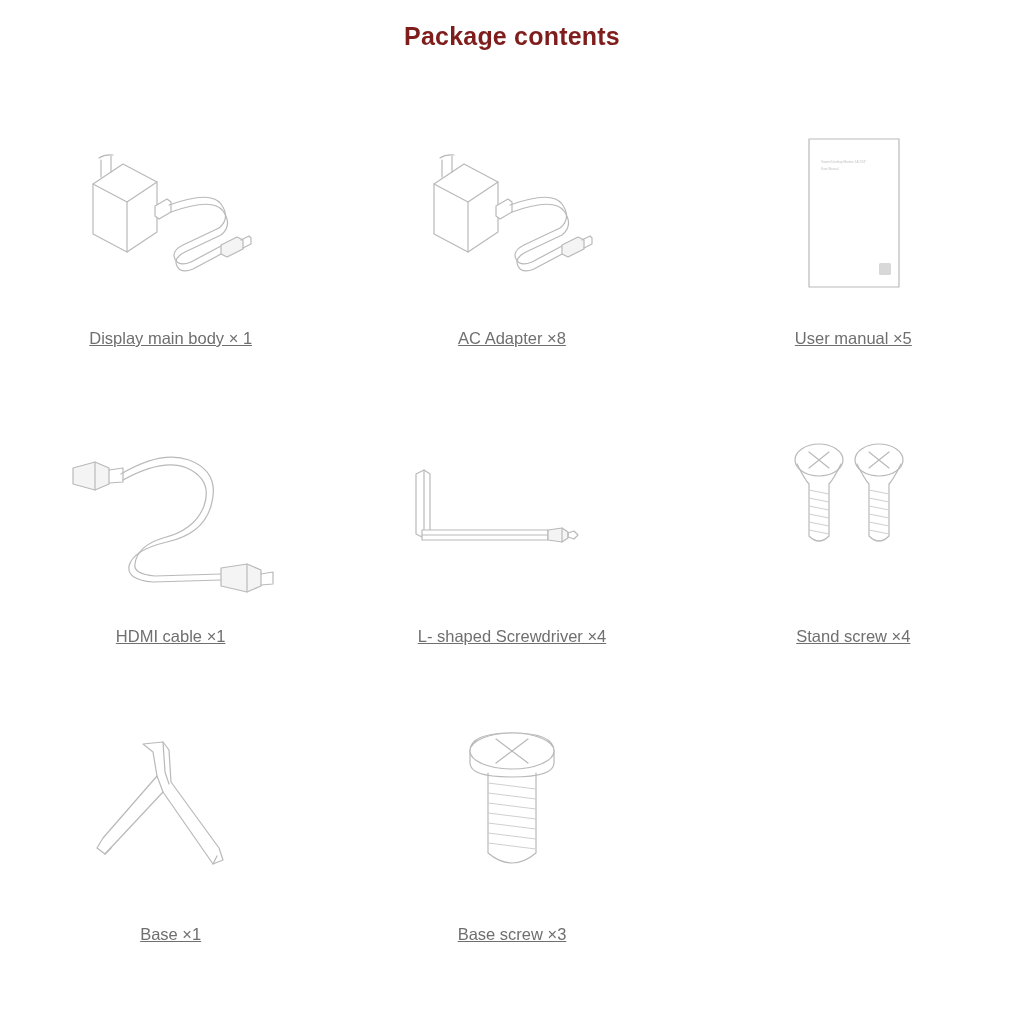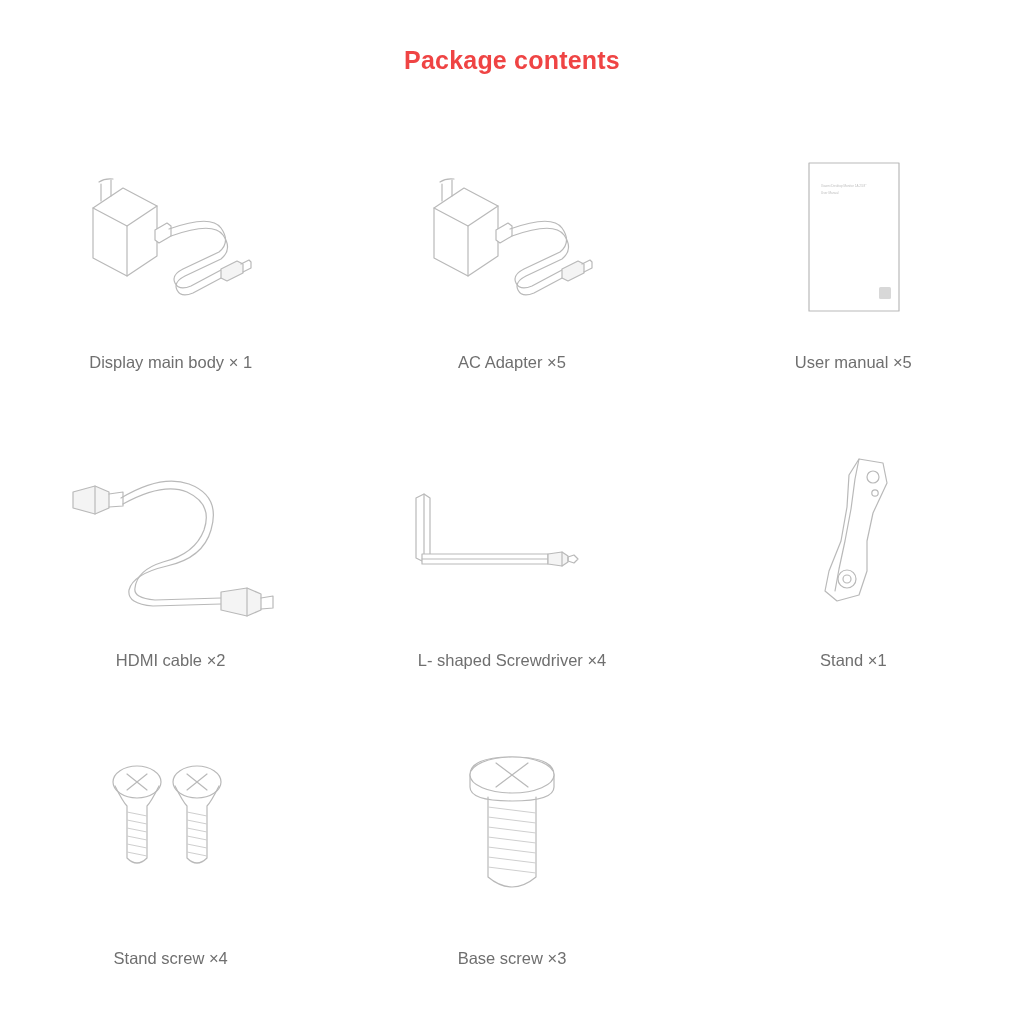--- a/index.html
+++ b/index.html
@@ -12,23 +12,23 @@
     height: 1024px;
     font-family: "Liberation Sans", sans-serif;
     color: #6b6b6b;
     position: relative;
     overflow: hidden;
   }
   .page-title {
     text-align: center;
     font-size: 25px;
     font-weight: bold;
-    color: #ef4444;
+    color: #7f1d1d;
     margin: 0;
-    padding-top: 46px;
+    padding-top: 22px;
     letter-spacing: 0.2px;
   }
   .grid {
     margin-top: 46px;
     display: grid;
     grid-template-columns: repeat(3, 1fr);
     grid-template-rows: repeat(3, 298px);
     width: 1024px;
   }
   .cell {
@@ -43,20 +43,21 @@
     display: flex;
     align-items: center;
     justify-content: center;
   }
   .caption {
     font-size: 16.5px;
     color: #6f6f6f;
     text-align: right;
     line-height: 1.2;
     margin-top: 2px;
+    text-decoration: underline;
   }
   svg { display: block; overflow: visible; }
   .ln { fill: none; stroke: #b9b9b9; stroke-width: 1.2; stroke-linejoin: round; stroke-linecap: round; }
   .ln-soft { fill: none; stroke: #cfcfcf; stroke-width: 1; }
   .fill-w { fill: #ffffff; }
   .fill-l { fill: #f4f4f4; }
   .fill-d { fill: #d8d8d8; }
   .manual-txt { font-size: 3.1px; fill: #c0c0c0; font-family: "Liberation Sans", sans-serif; }
 </style>
 </head>
@@ -92,21 +93,21 @@
         <path class="ln" d="M56 70 L56 120"></path>
         <path class="ln" d="M30 28 L30 45 M40 24 L40 40"></path>
         <path class="ln" d="M28 26 Q34 22 42 23"></path>
         <path class="ln fill-w" d="M84 74 L96 67 L100 70 L100 80 L88 87 L84 84 Z"></path>
         <path class="ln" d="M98 73 Q140 58 150 72 Q160 86 148 96 L112 113 Q100 119 104 127 Q108 135 120 130 L150 114"></path>
         <path class="ln" d="M100 80 Q142 65 152 79 Q162 93 150 103 L114 120 Q102 126 106 134 Q110 142 122 137 L152 121"></path>
         <path class="ln fill-l" d="M150 113 L166 105 L172 108 L172 117 L156 125 L150 122 Z"></path>
         <path class="ln" d="M170 108 L178 104 L180 106 L180 112 L172 116"></path>
       </svg>
     </div>
-    <div class="caption">AC Adapter ×5</div>
+    <div class="caption">AC Adapter ×8</div>
   </div>
 
   <div class="cell">
     <div class="art">
       <svg width="200" height="170" viewBox="0 0 200 170">
         <rect class="ln fill-w" x="56" y="12" width="90" height="148"></rect>
         <text class="manual-txt" x="68" y="36">Xiaomi Desktop Monitor 1A 23.8"</text>
         <text class="manual-txt" x="68" y="43">User Manual</text>
         <rect class="fill-d" x="126" y="136" width="12" height="12" rx="1.5"></rect>
       </svg>
@@ -120,51 +121,38 @@
         <path class="ln fill-l" d="M12 38 L34 32 L48 38 L48 54 L34 60 L12 54 Z"></path>
         <path class="ln" d="M34 32 L34 60"></path>
         <path class="ln" d="M48 40 L62 38 L62 52 L48 53"></path>
         <path class="ln" d="M60 44 Q100 20 128 30 Q160 42 150 76 Q142 104 106 112 Q72 120 68 136 Q66 150 92 152 L160 150"></path>
         <path class="ln" d="M62 50 Q102 28 126 38 Q152 50 143 76 Q134 100 102 108 Q76 116 74 134 Q72 144 94 146 L160 144"></path>
         <path class="ln fill-l" d="M160 138 L186 134 L200 140 L200 156 L186 162 L160 156 Z"></path>
         <path class="ln" d="M186 134 L186 162"></path>
         <path class="ln" d="M200 144 L212 142 L212 154 L200 155"></path>
       </svg>
     </div>
-    <div class="caption">HDMI cable ×2</div>
+    <div class="caption">HDMI cable ×1</div>
   </div>
 
   <div class="cell">
     <div class="art">
       <svg width="220" height="160" viewBox="0 0 220 160">
         <path class="ln fill-w" d="M14 44 L22 40 L28 44 L28 104 L22 108 L14 104 Z"></path>
         <path class="ln" d="M22 40 L22 108"></path>
         <path class="ln fill-w" d="M20 100 L20 110 L146 110 L146 100 Z"></path>
         <path class="ln" d="M20 105 L146 105"></path>
         <path class="ln fill-l" d="M146 100 L160 98 L166 102 L166 108 L160 112 L146 110 Z"></path>
         <path class="ln" d="M160 98 L160 112"></path>
         <path class="ln" d="M166 103 L172 101 L176 105 L172 109 L166 107 Z"></path>
       </svg>
     </div>
     <div class="caption">L- shaped Screwdriver ×4</div>
   </div>
 
-  <div class="cell">
-    <div class="art">
-      <svg width="180" height="170" viewBox="0 0 180 170">
-        <path class="ln fill-w" d="M96 10 L120 14 L124 34 L110 64 L104 92 L104 122 L96 146 L74 152 L62 142 L66 122 L78 92 L84 58 L86 26 Z"></path>
-        <path class="ln" d="M96 10 L92 30 L88 60 L82 92 L76 120 L72 142"></path>
-        <circle class="ln" cx="110" cy="28" r="6"></circle>
-        <circle class="ln" cx="112" cy="44" r="3.2"></circle>
-        <circle class="ln" cx="84" cy="130" r="9"></circle>
-        <circle class="ln" cx="84" cy="130" r="4"></circle>
-      </svg>
-    </div>
-    <div class="caption">Stand ×1</div>
-  </div>
 
   <div class="cell">
     <div class="art">
       <svg width="180" height="160" viewBox="0 0 180 160">
         <g>
           <ellipse class="ln fill-w" cx="56" cy="30" rx="24" ry="16"></ellipse>
           <path class="ln" d="M46 22 L66 38 M66 22 L46 38"></path>
           <path class="ln" d="M34 34 Q42 50 46 54 L46 106 Q56 116 66 106 L66 54 Q70 50 78 34"></path>
           <path class="ln-soft" d="M46 60 L66 64 M46 68 L66 72 M46 76 L66 80 M46 84 L66 88 M46 92 L66 96 M46 100 L66 104"></path>
         </g>
@@ -172,20 +160,32 @@
           <ellipse class="ln fill-w" cx="116" cy="30" rx="24" ry="16"></ellipse>
           <path class="ln" d="M106 22 L126 38 M126 22 L106 38"></path>
           <path class="ln" d="M94 34 Q102 50 106 54 L106 106 Q116 116 126 106 L126 54 Q130 50 138 34"></path>
           <path class="ln-soft" d="M106 60 L126 64 M106 68 L126 72 M106 76 L126 80 M106 84 L126 88 M106 92 L126 96 M106 100 L126 104"></path>
         </g>
       </svg>
     </div>
     <div class="caption">Stand screw ×4</div>
   </div>
 
+  <div class="cell">
+    <div class="art">
+      <svg width="200" height="160" viewBox="0 0 200 160">
+        <path class="ln fill-w" d="M72 16 L92 14 L98 22 L100 54 L148 120 L152 132 L142 136 L92 64 L34 126 L26 120 L32 110 L86 48 L82 24 Z"></path>
+        <path class="ln" d="M92 14 L94 44 L98 56"></path>
+        <path class="ln" d="M86 48 L92 64"></path>
+        <path class="ln" d="M34 126 L40 120"></path>
+        <path class="ln" d="M142 136 L146 128"></path>
+      </svg>
+    </div>
+    <div class="caption">Base ×1</div>
+  </div>
 
   <div class="cell">
     <div class="art">
       <svg width="160" height="170" viewBox="0 0 160 170">
         <path class="ln fill-w" d="M38 28 Q38 10 80 10 Q122 10 122 28 L122 40 Q122 54 80 54 Q38 54 38 40 Z"></path>
         <ellipse class="ln fill-w" cx="80" cy="28" rx="42" ry="18"></ellipse>
         <path class="ln" d="M64 16 L96 40 M96 16 L64 40"></path>
         <path class="ln" d="M56 50 L56 130 Q80 150 104 130 L104 50"></path>
         <path class="ln-soft" d="M56 60 L104 66 M56 70 L104 76 M56 80 L104 86 M56 90 L104 96 M56 100 L104 106 M56 110 L104 116 M56 120 L104 126"></path>
       </svg>

